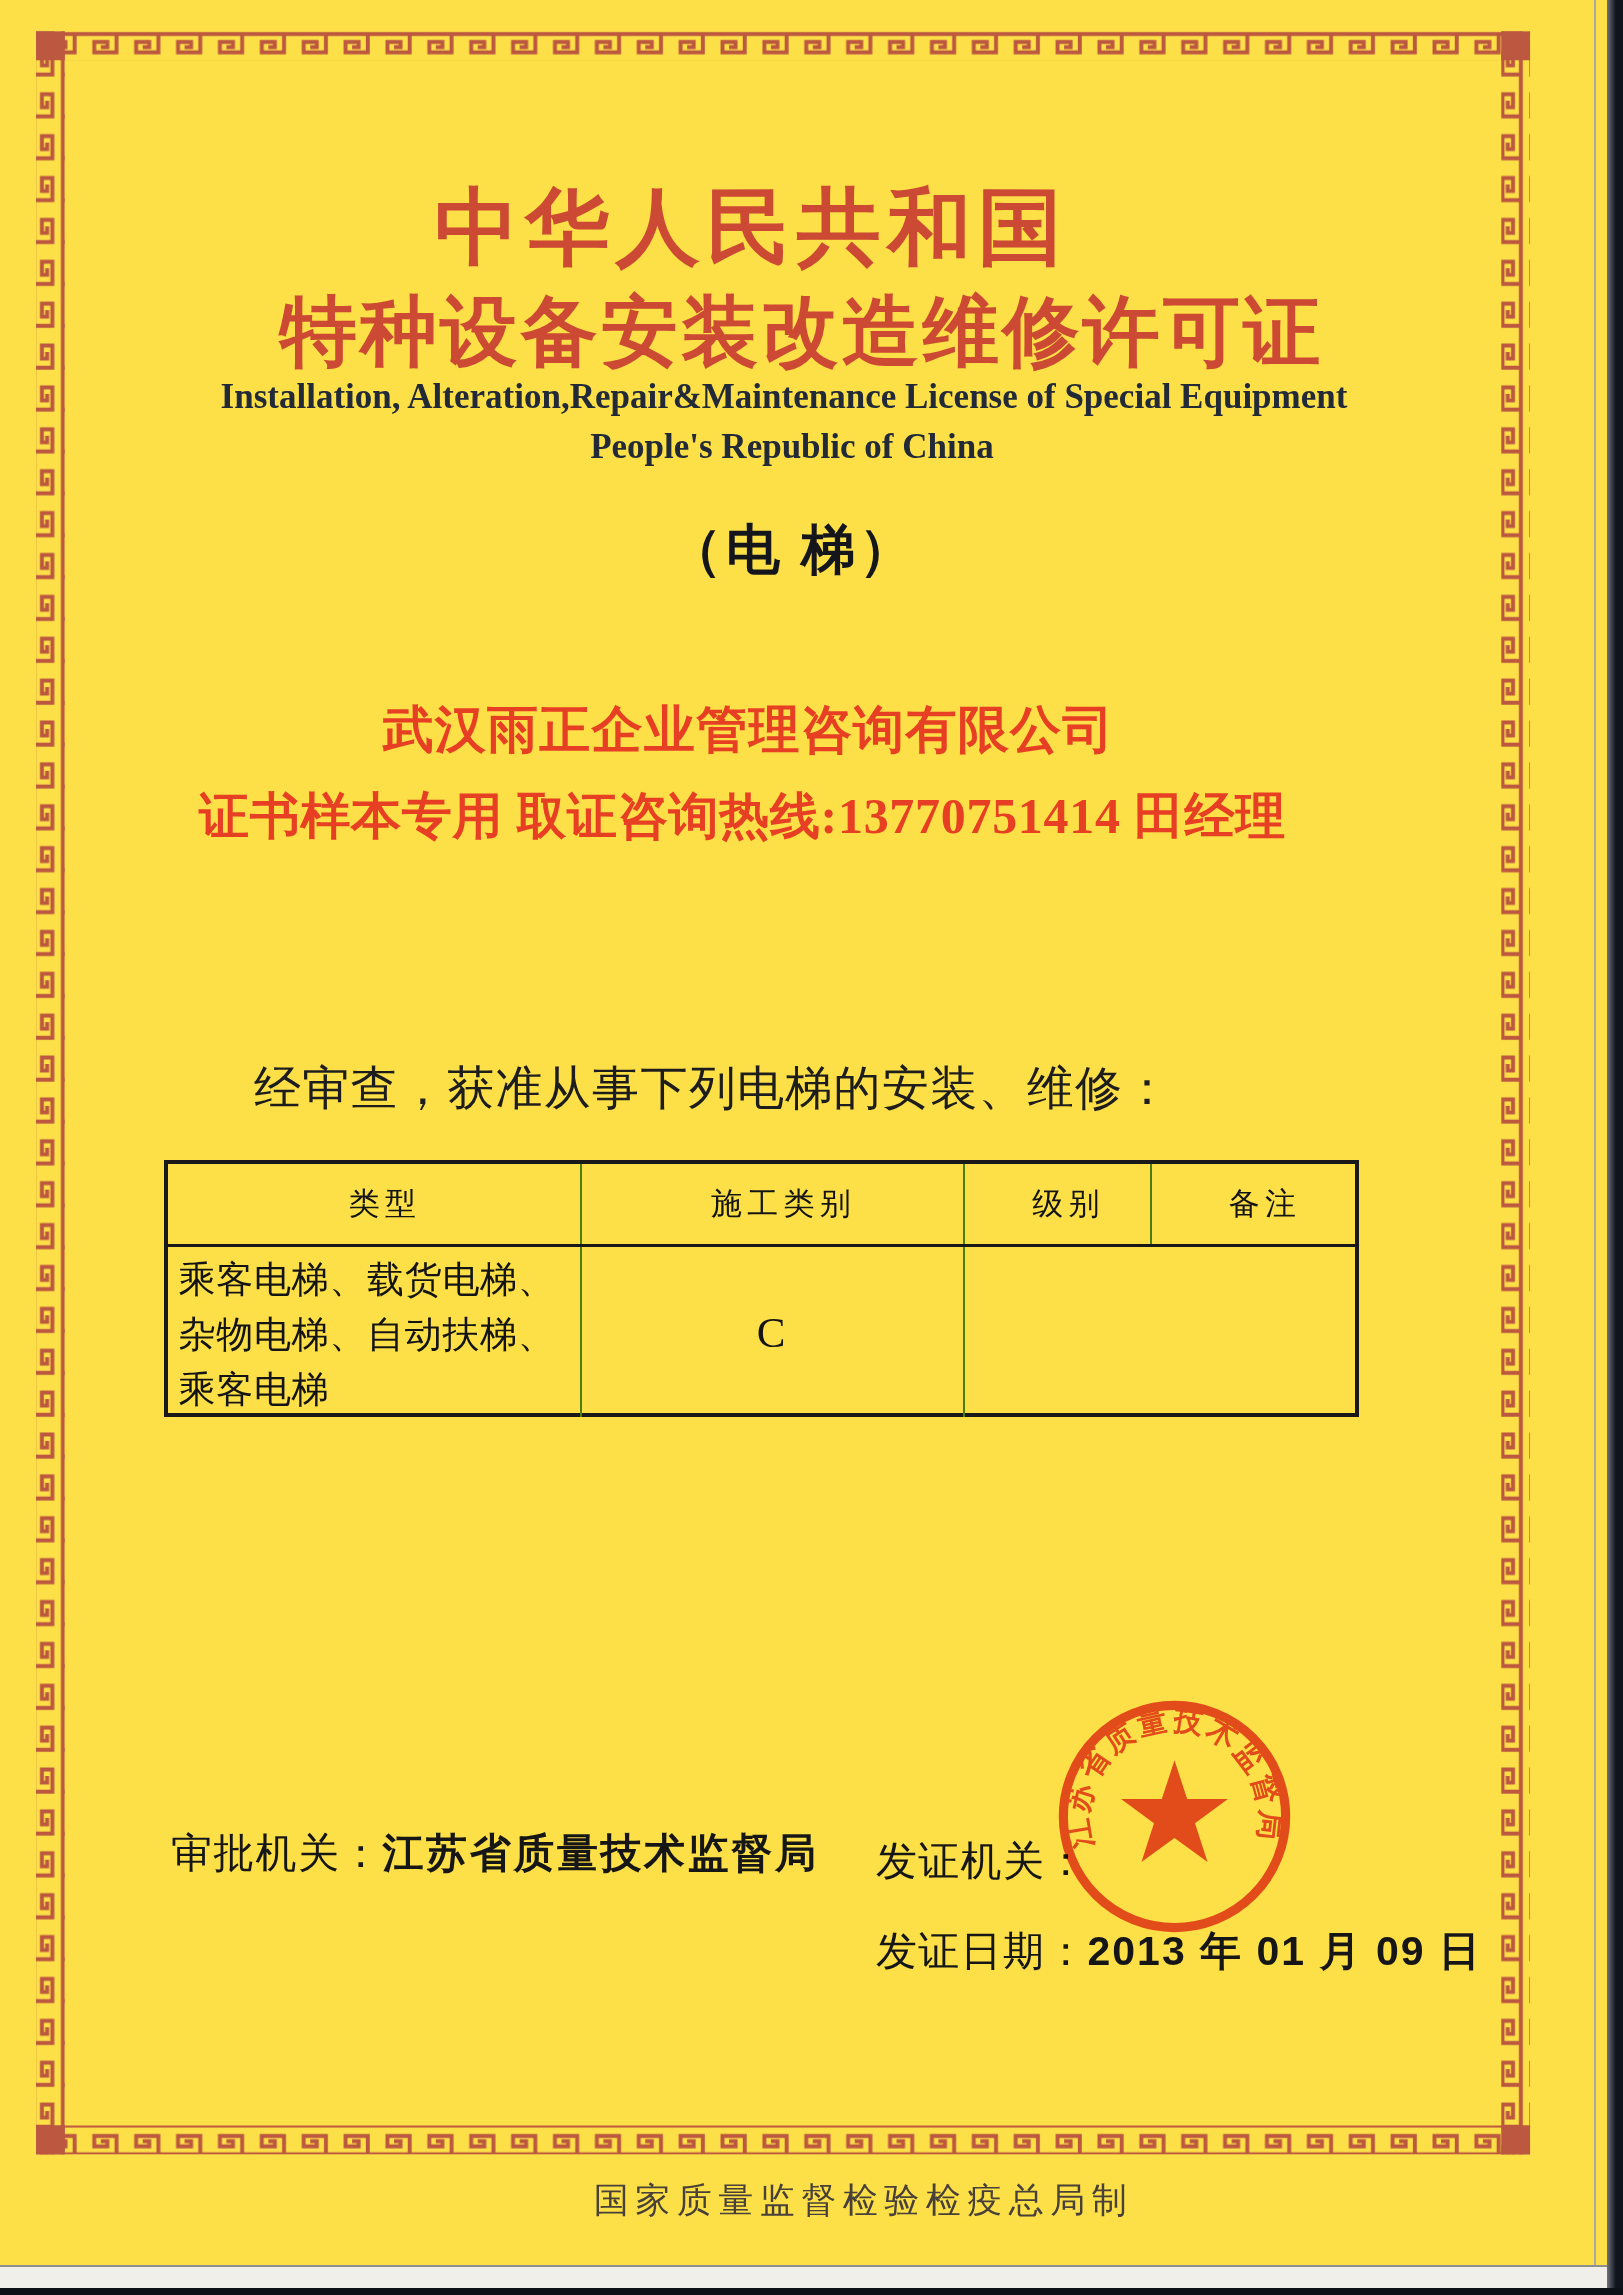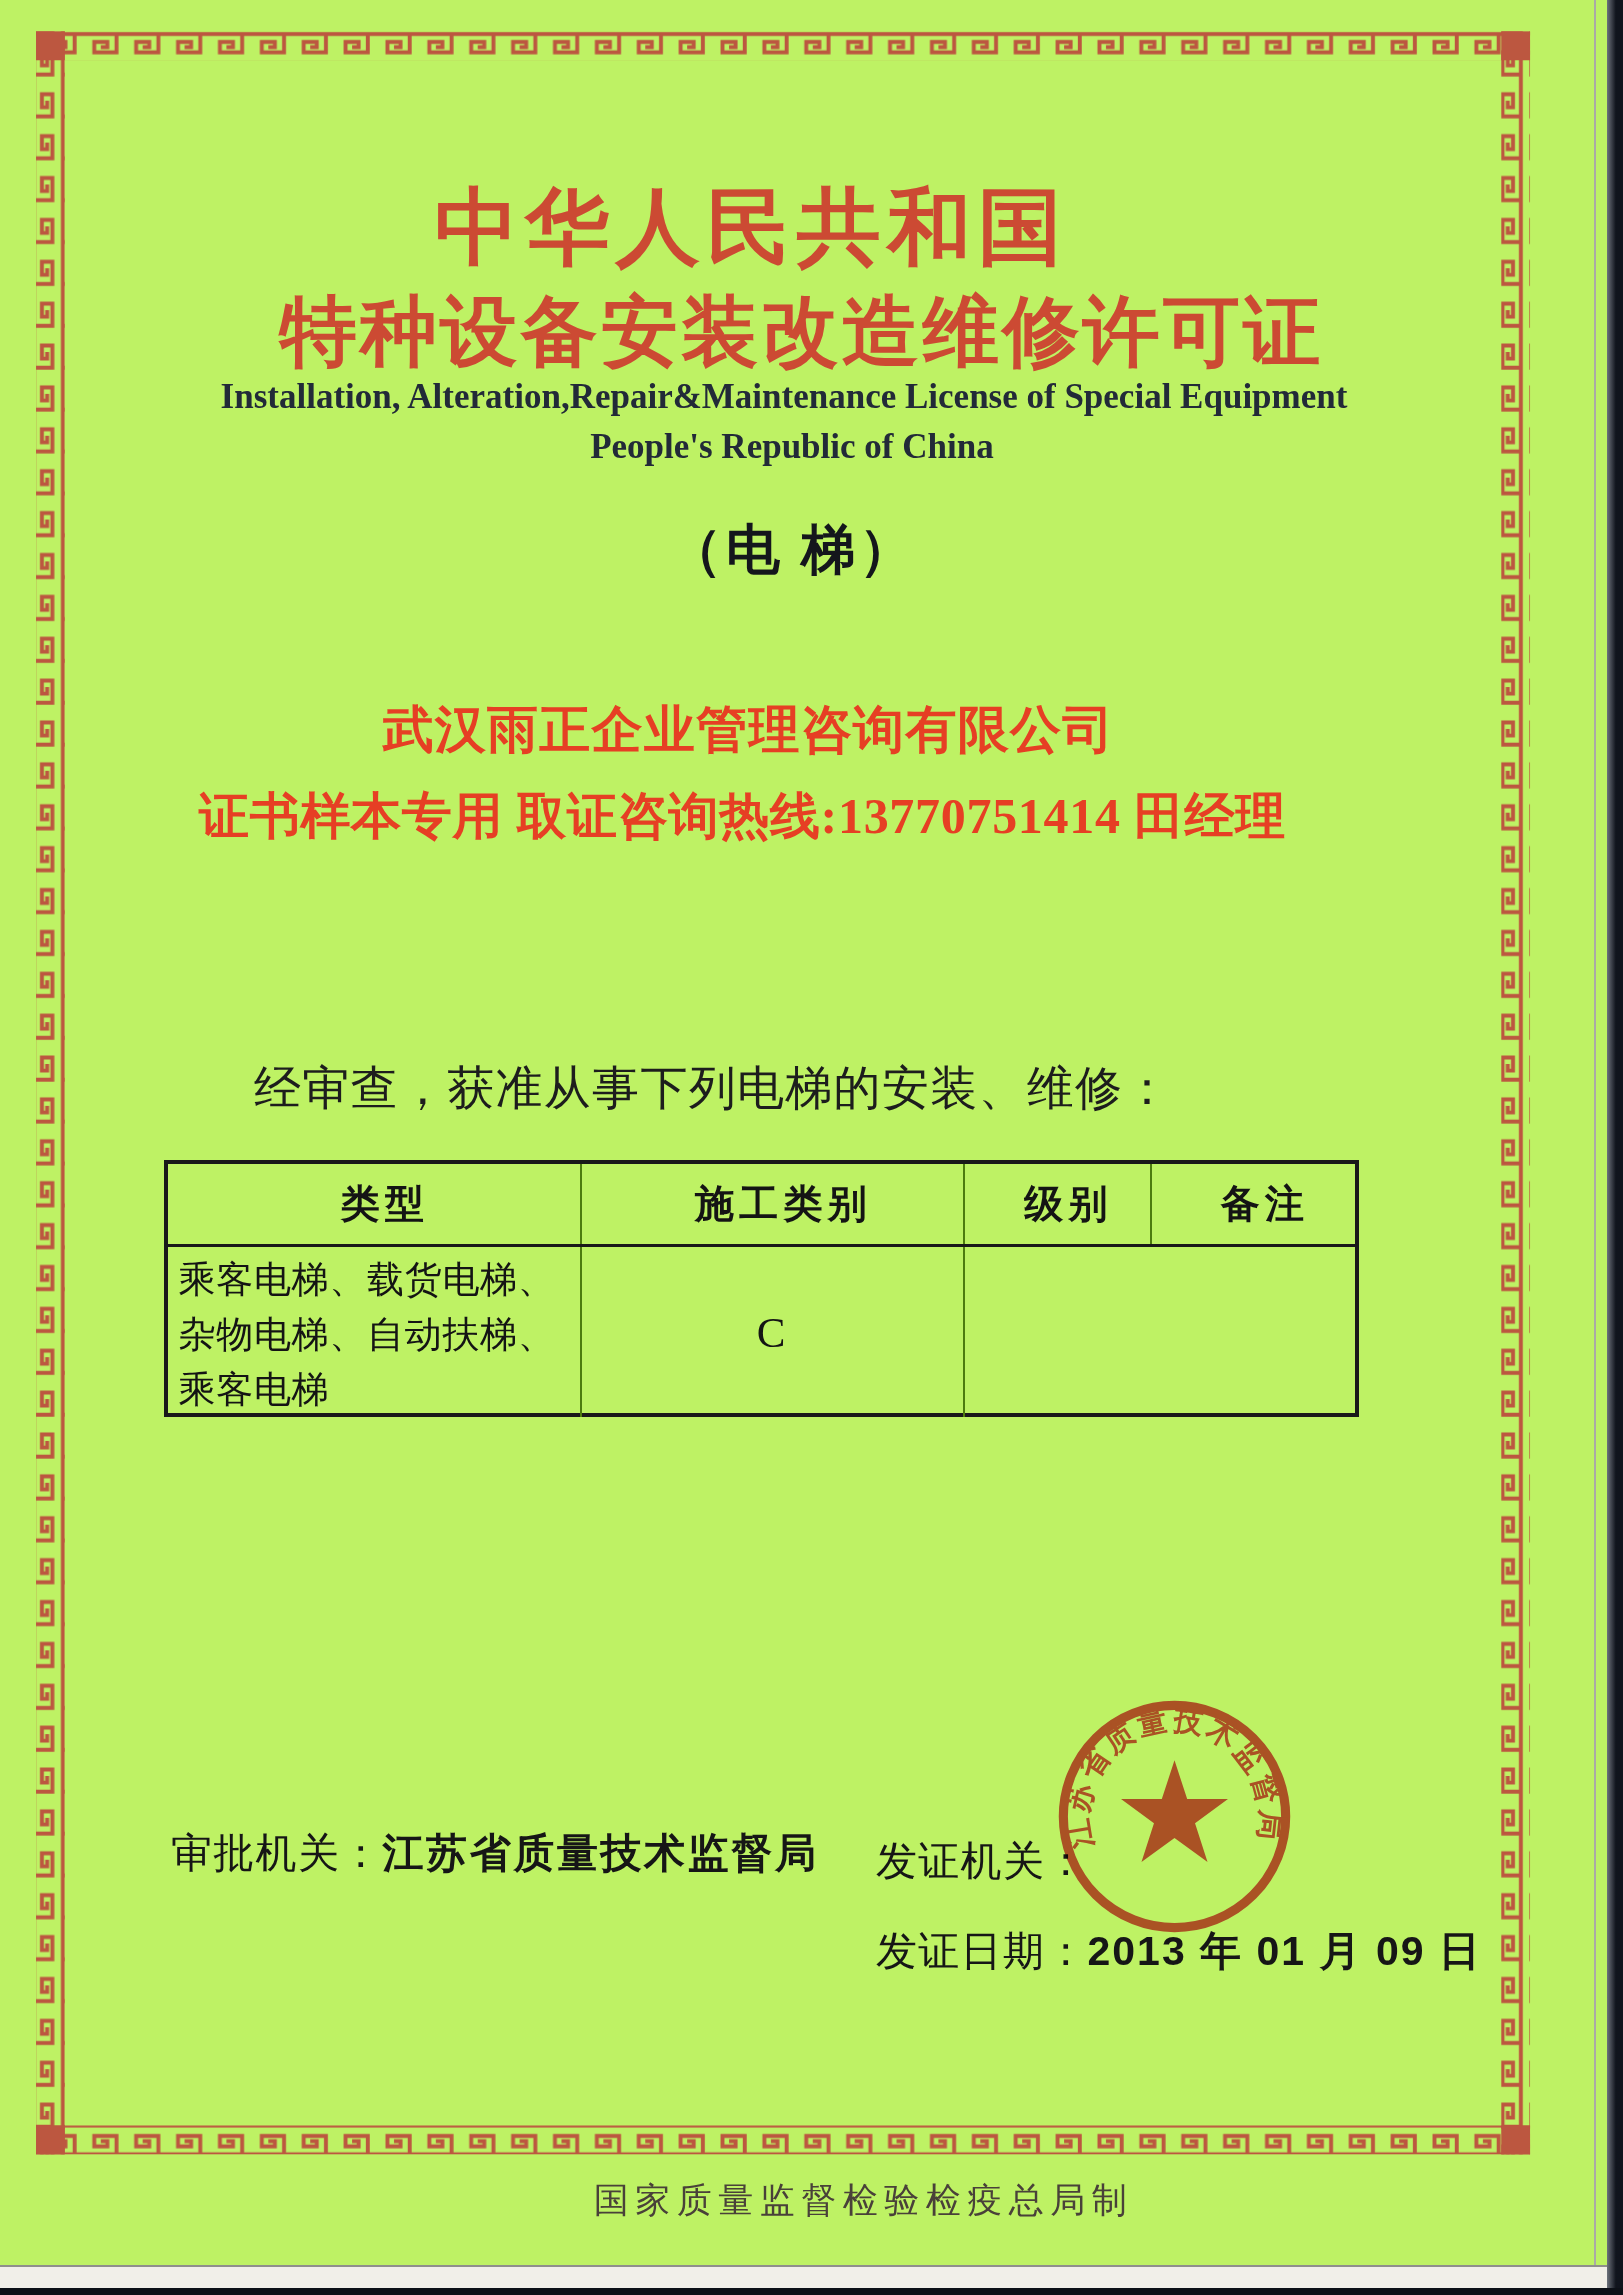--- a/index.html
+++ b/index.html
@@ -1,19 +1,19 @@
 <!DOCTYPE html>
 <html style="font-size:10.5px"><head>
 <meta charset="utf-8">
 <style>
   html,body{margin:0;padding:0;background:#e9e7e2;}
   .page{
     position:relative;
     width:1623px;height:2295px;
-    background:#bef264;
+    background:#fde047;
     overflow:hidden;
     font-family:"Liberation Serif","DejaVu Serif",serif;
     color:#1c1c1c;
   }
   .abs{position:absolute;}
   .ctr{width:1623px;text-align:center;}
 
   
   .title-cn-1{top:171px;left:-60px;font-size:84px;font-weight:700;letter-spacing:6.5px;color:#cc4a33;}
   .title-cn-2{top:281px;left:-9.8px;font-size:77px;font-weight:700;letter-spacing:3.3px;color:#cc4a33;}
@@ -31,21 +31,21 @@
   
   .tbl{
     top:1160px;left:164px;width:1187px;
     border:4.6px solid #191919;
     background:transparent;
   }
   .tbl-row{display:grid;grid-template-columns:412px 383px 187px 206px;}
   .tbl-head{height:80px;border-bottom:3.3px solid #191919;}
   .tbl-body{height:166px;}
   .hcell{display:flex;align-items:center;justify-content:center;
-    font-size:39px;font-weight:700;letter-spacing:5.2px;color:#141414;padding-left:22px;}
+    font-size:31px;font-weight:400;letter-spacing:5.2px;color:#141414;padding-left:22px;}
   .bcell{font-size:37px;color:#141414;}
   .cell-borders > div + div{border-left:2px solid #4d7c0f;}
   .type-cell{padding:5.2px 9.2px 0 10.5px;line-height:55px;letter-spacing:0.7px;}
   .mid{display:flex;align-items:center;justify-content:center;letter-spacing:2.6px;}
   .grade{font-family:"Liberation Serif","DejaVu Serif",serif;font-size:43px;}
 
   
   .field{font-size:41px;color:#161616;letter-spacing:1.3px;white-space:nowrap;}
   .f-approve{top:1826px;left:171px;}
   .f-valid{top:1915px;left:171px;}

